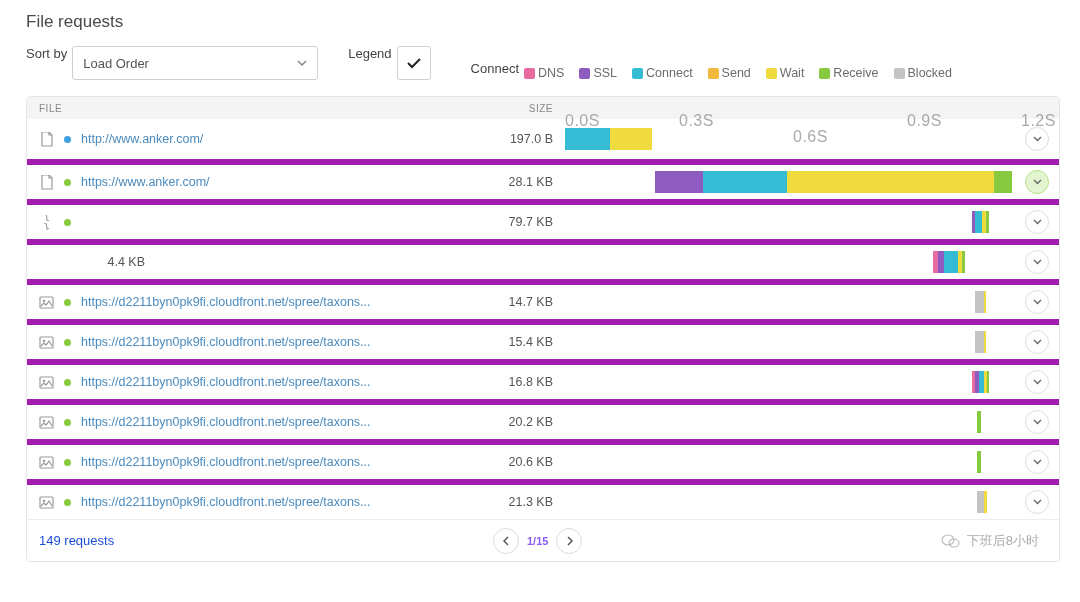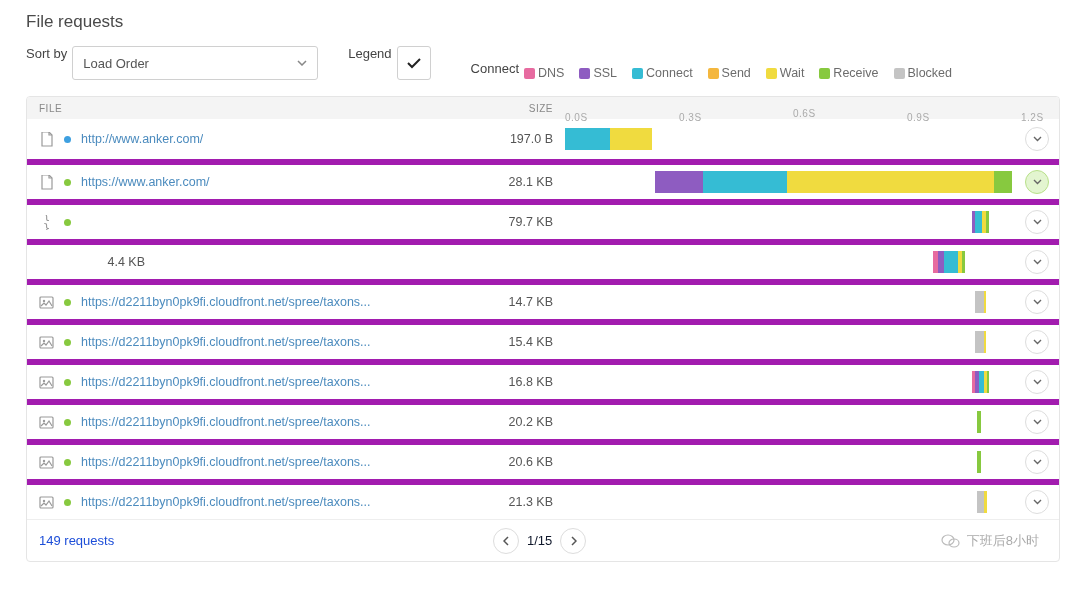--- a/index.html
+++ b/index.html
@@ -16,40 +16,40 @@
   .legend-group { margin-left: 10px; }
   .legend { display: flex; gap: 12px; align-items: center; flex-wrap: wrap; margin-top:5px; }
   .legend-item { display: flex; align-items: center; gap: 3px; font-size: 12.5px; color: #6c6c6c; margin-right: 3px; }
   .swatch { width: 11px; height: 11px; border-radius: 2px; display: inline-block; }
 
   .table { border: 1px solid #e5e5e5; border-radius: 4px; overflow: hidden; }
   .thead { display: flex; background: #f4f4f4; height: 22px; align-items: center; font-size: 10px; color: #888; text-transform: uppercase; letter-spacing: 0.5px; position: relative; }
   .th-file { width: 408px; padding-left: 12px; }
   .th-size { width: 130px; text-align: right; padding-right: 12px; }
   .th-timeline { flex: 1; position: relative; }
-  .tick { position: absolute; top: 0; font-size: 10px; color: #aaa; }
+  .tick { position: absolute; top: 0; font-size: 16px; color: #aaa; }
 
   .row { display: flex; height: 40px; align-items: center; border-top: 6px solid #a21caf; }
   .row:first-child { border-top: none; }
   .cell-file { width: 408px; display: flex; align-items: center; padding-left: 12px; gap: 10px; overflow: hidden; text-align: center; }
   .file-icon { width: 15px; height: 15px; flex-shrink: 0; display: flex; align-items: center; justify-content: center; }
   .dot { width: 7px; height: 7px; border-radius: 50%; flex-shrink: 0; }
   .url { color: #4b8bbe; font-size: 12.5px; white-space: nowrap; overflow: hidden; text-overflow: ellipsis; }
   .cell-size { width: 130px; text-align: right; padding-right: 12px; color: #555; font-size: 12.5px; }
   .cell-timeline { flex: 1; position: relative; height: 40px; display: flex; align-items: center; padding-right: 44px; }
   .bar-wrap { position: relative; height: 22px; width: 100%; }
   .seg { position: absolute; top: 0; height: 22px; }
   .expand-btn { width: 24px; height: 24px; border: 1px solid #ddd; border-radius: 50%; display: flex; align-items: center; justify-content: center; position: absolute; right: 10px; background: #fff; }
   .expand-btn.hl { background: #e3f5d0; border-color: #b8e08a; }
 
   .footer { display: flex; height: 42px; align-items: center; border-top: 1px solid #eee; padding: 0 12px; position: relative; }
   .req-count { color: #1d4ed8; font-size: 13px; }
   .pager { position: absolute; left: 466px; display: flex; align-items: center; gap: 8px; }
   .pgbtn { width: 26px; height: 26px; border: 1px solid #ddd; border-radius: 50%; display: flex; align-items: center; justify-content: center; background: #fff; }
-  .pglbl { font-size: 13px; font-weight: 400; color: #0f172a; }
+  .pglbl { font-size: 11px; font-weight: 700; color: #8b5cf6; }
   .watermark { position: absolute; right: 20px; color: #aaa; font-size: 13px; display:flex; align-items:center; gap:6px; }
   svg { display: block; }
 </style>
 </head>
 <body>
 
 <div class="container">
   <div class="title">File requests</div>
 
   <div class="controls">
@@ -109,21 +109,21 @@
     </div>
   </div>
 
   <div class="table">
     <div class="thead">
       <div class="th-file">FILE</div>
       <div class="th-size">SIZE</div>
       <div class="th-timeline" id="ticks">
           <span class="tick" style="left: 0%; top: 4px;">0.0s</span>
           <span class="tick" style="left: 23.0769%; top: 4px;">0.3s</span>
-          <span class="tick" style="left: 46.1538%; top: 0;">0.6s</span>
+          <span class="tick" style="left: 46.1538%; top: 20px;">0.6s</span>
           <span class="tick" style="left: 69.2308%; top: 4px;">0.9s</span>
           <span class="tick" style="left: 92.3077%; top: 4px;">1.2s</span>
         </div>
     </div>
     <div id="tbody">
         <div class="row">
     <div class="cell-file">
       <span class="file-icon">
               <svg width="14" height="16" viewBox="0 0 14 16">
                 <path d="M2 1h7l3 3v11H2z" fill="none" stroke="#999" stroke-width="1.2"></path>

